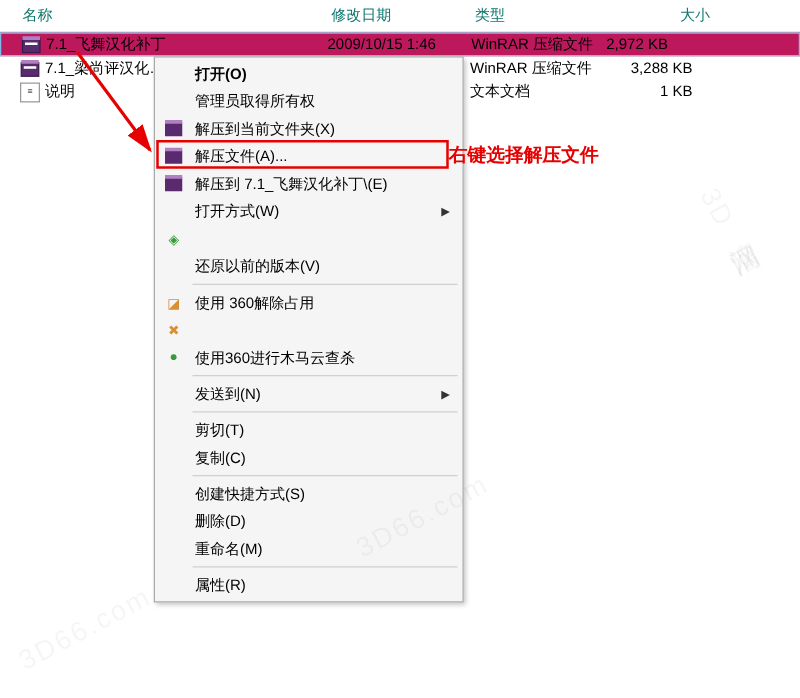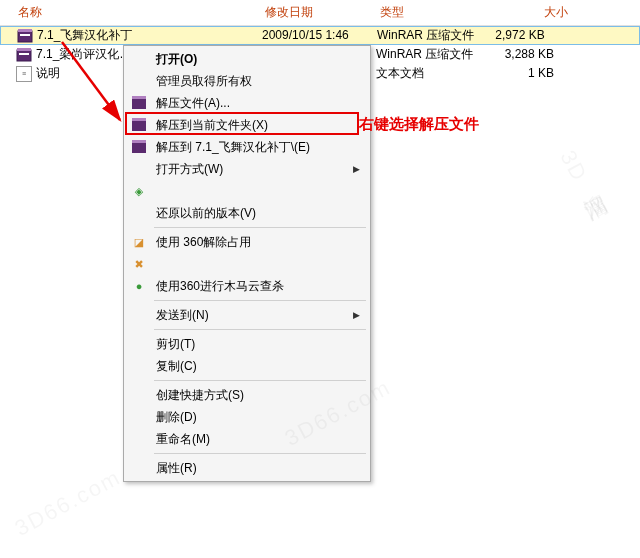--- a/index.html
+++ b/index.html
@@ -1,24 +1,24 @@
 <!DOCTYPE html>
 <html><head>
   <meta charset="utf-8">
   <style>
     * { margin: 0; padding: 0; box-sizing: border-box; font-family: "Microsoft YaHei", SimSun, sans-serif; }
     body { width: 640px; height: 558px; background: #fff; font-size: 12px; overflow: hidden; position: relative; }
-    .header { display: flex; border-bottom: 1px solid #e0e0e0; padding: 4px 0; color: #c2410c; }
+    .header { display: flex; border-bottom: 1px solid #e0e0e0; padding: 4px 0; color: #0f766e; }
     .col-name { width: 265px; padding-left: 18px; }
     .col-date { width: 115px; }
     .col-type { width: 108px; }
     .col-size { width: 80px; text-align: right; }
     .file-list { }
     .file-row { display: flex; align-items: center; height: 19px; line-height: 19px; }
-    .file-row.selected { background: #fef9c3; border: 1px solid #7bbde8; }
+    .file-row.selected { background: #be185d; border: 1px solid #7bbde8; }
     .file-row .cell { white-space: nowrap; overflow: hidden; }
     .file-icon { width: 16px; height: 16px; margin: 0 4px 0 16px; display: inline-flex; align-items: center; justify-content: center; flex-shrink: 0; }
     .rar-icon svg { display: block; }
     .txt-icon { background: #fff; border: 1px solid #999; font-size: 7px; color: #555; line-height: 1; display: flex; align-items: center; justify-content: center; }
     .context-menu { position: absolute; left: 123px; top: 45px; width: 248px; background: #f5f5f5; border: 1px solid #aaa; box-shadow: 2px 2px 4px rgba(0,0,0,0.25); padding: 2px; }
     .menu-item { display: flex; align-items: center; height: 22px; padding-left: 30px; position: relative; }
     .menu-item .mi-icon { position: absolute; left: 5px; width: 16px; height: 16px; display: flex; align-items: center; justify-content: center; font-size: 11px; }
     .menu-item .chev { position: absolute; right: 8px; font-size: 9px; color: #333; }
     .menu-sep { height: 1px; background: #d0d0d0; margin: 3px 2px 3px 28px; }
     .highlight-box { position: absolute; border: 2px solid #e60000; pointer-events: none; }
@@ -41,21 +41,21 @@
     <span class="file-icon rar-icon">
       <svg width="16" height="16">
           <rect x="1" y="3" width="14" height="11" fill="#5a2a6e" stroke="#3a1a4e"></rect>
           <rect x="1" y="1" width="14" height="3" fill="#b080c0"></rect>
           <rect x="3" y="6" width="10" height="2" fill="#fff"></rect>
         </svg>
     </span>
     <span class="cell" style="width:225px">7.1_飞舞汉化补丁</span>
     <span class="cell col-date">2009/10/15 1:46</span>
     <span class="cell col-type">WinRAR 压缩文件</span>
-    <span class="cell col-size" style="text-align:center;padding-right:10px">2,972 KB</span>
+    <span class="cell col-size" style="text-align:left;padding-right:10px">2,972 KB</span>
   </div>
   <div class="file-row">
     <span class="file-icon rar-icon">
       <svg width="16" height="16">
           <rect x="1" y="3" width="14" height="11" fill="#5a2a6e" stroke="#3a1a4e"></rect>
           <rect x="1" y="1" width="14" height="3" fill="#b080c0"></rect>
           <rect x="3" y="6" width="10" height="2" fill="#fff"></rect>
         </svg>
     </span>
     <span class="cell" style="width:225px">7.1_梁尚评汉化…</span>
@@ -79,30 +79,30 @@
   <div class="menu-item">
       <span>管理员取得所有权</span>
     </div>
   <div class="menu-item">
     <span class="mi-icon">
         <svg width="14" height="14">
           <rect x="0" y="2" width="14" height="11" fill="#5a2a6e"></rect>
           <rect x="0" y="0" width="14" height="3" fill="#b080c0"></rect>
         </svg>
       </span>
-    <span>解压文件(A)...</span>
+    <span>解压到当前文件夹(X)</span>
   </div>
   <div class="menu-item">
     <span class="mi-icon">
         <svg width="14" height="14">
           <rect x="0" y="2" width="14" height="11" fill="#5a2a6e"></rect>
           <rect x="0" y="0" width="14" height="3" fill="#b080c0"></rect>
         </svg>
       </span>
-    <span>解压到当前文件夹(X)</span>
+    <span>解压文件(A)...</span>
   </div>
   <div class="menu-item">
     <span class="mi-icon">
         <svg width="14" height="14">
           <rect x="0" y="2" width="14" height="11" fill="#5a2a6e"></rect>
           <rect x="0" y="0" width="14" height="3" fill="#b080c0"></rect>
         </svg>
       </span>
     <span>解压到 7.1_飞舞汉化补丁\(E)</span>
   </div>

